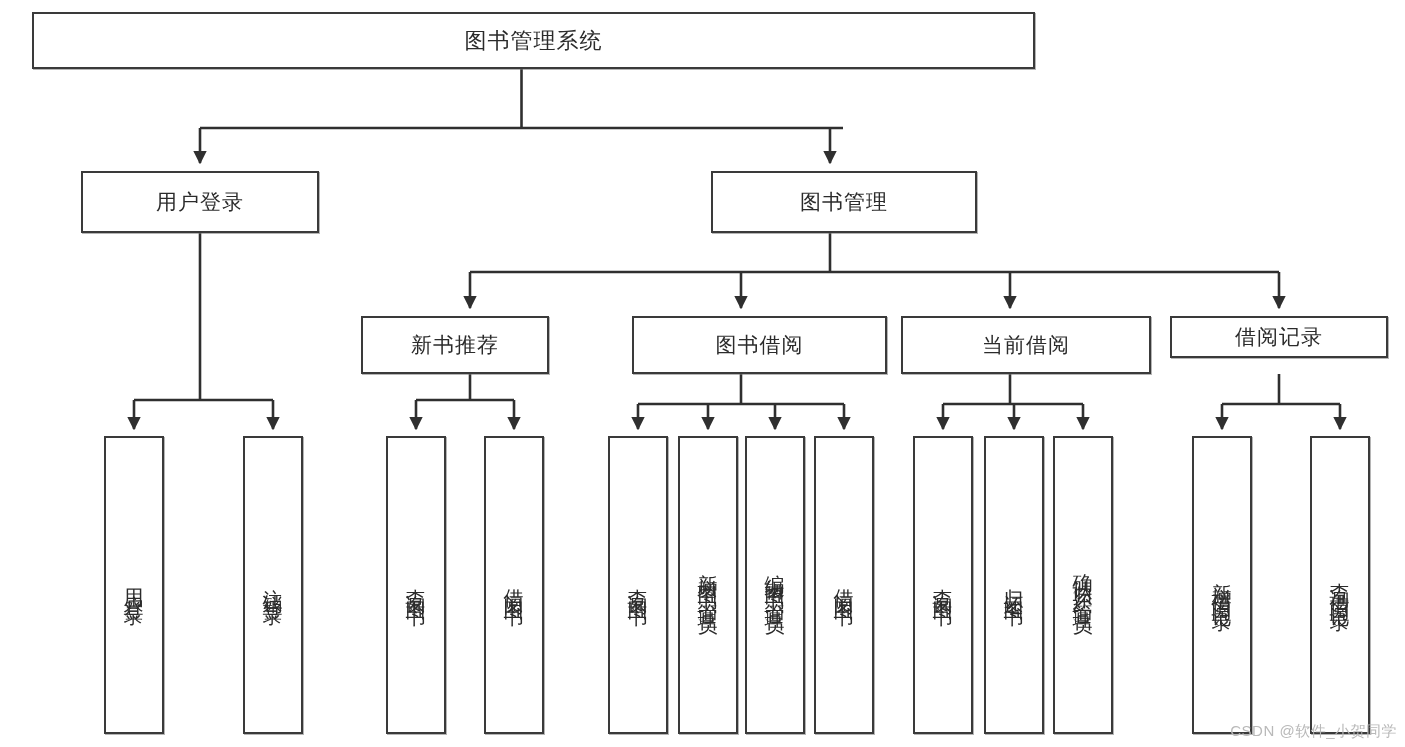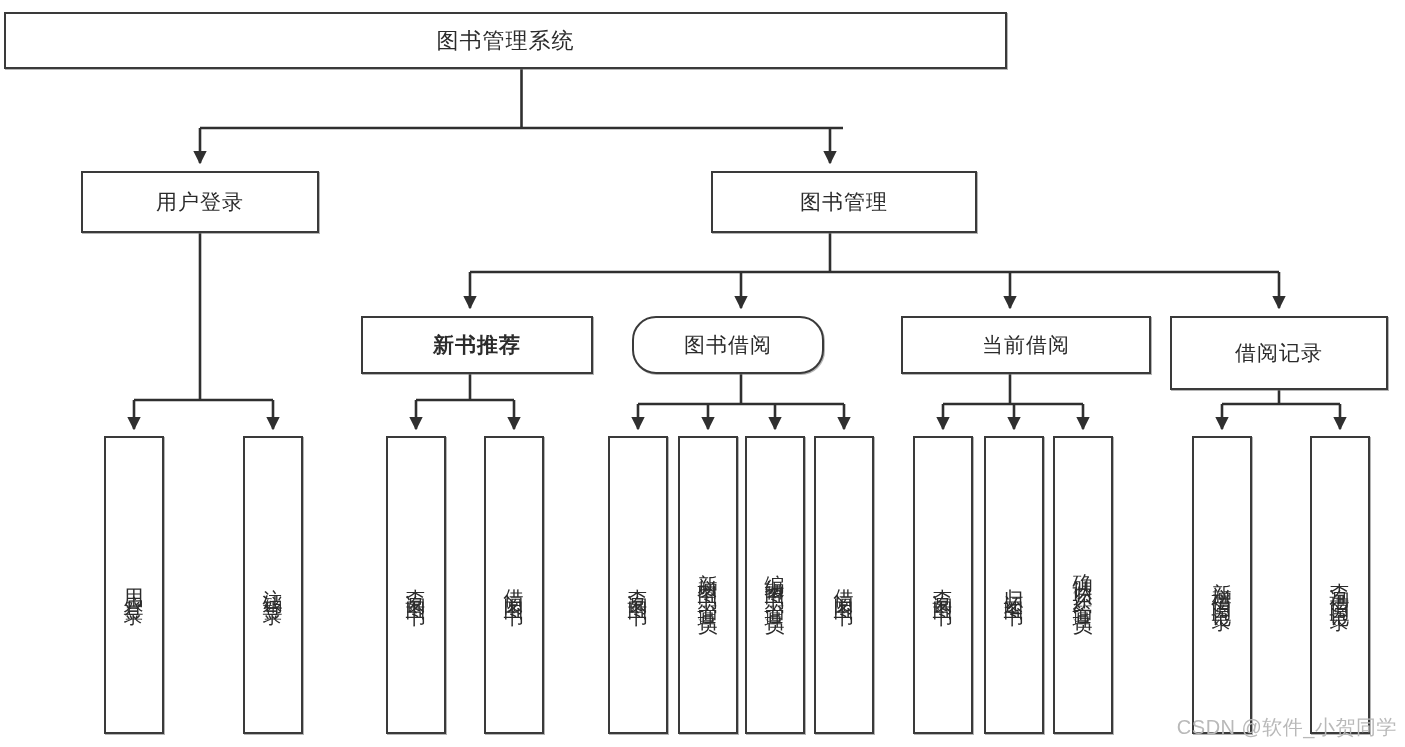--- a/index.html
+++ b/index.html
@@ -58,21 +58,21 @@
     font-size: 20px;
     letter-spacing: 6px;
     line-height: 1;
     white-space: nowrap;
     max-height: 96%;
   }
   .watermark {
     position: absolute;
     right: 8px;
     bottom: 6px;
-    font-size: 20px;
+    font-size: 15px;
     color: #b9b9b9;
     letter-spacing: 0.5px;
     white-space: nowrap;
     user-select: none;
   }
 </style>
 </head>
 <body>
 
 <div id="canvas">
@@ -120,41 +120,41 @@
       <path d="M 1014 404 L 1014 429" marker-end="url(#arrow)"></path>
       <path d="M 1083 404 L 1083 429" marker-end="url(#arrow)"></path>
 
       <path d="M 1279 374 L 1279 404"></path>
       <path d="M 1222 404 L 1340 404"></path>
       <path d="M 1222 404 L 1222 429" marker-end="url(#arrow)"></path>
       <path d="M 1340 404 L 1340 429" marker-end="url(#arrow)"></path>
     </g>
   </svg>
 
-  <div class="node root horiz" id="node-root" style="left: 4px; top: 12px; width: 1003px; height: 57px; text-align: right;">
+  <div class="node root horiz" id="node-root" style="left: 32px; top: 12px; width: 1003px; height: 57px; text-align: right;">
     <span class="label">图书管理系统</span>
   </div>
 
   <div class="node horiz" id="node-l2-0" style="left: 81px; top: 171px; width: 238px; height: 62px;">
     <span class="label">用户登录</span>
   </div>
   <div class="node horiz" id="node-l2-1" style="left: 711px; top: 171px; width: 266px; height: 62px;">
     <span class="label">图书管理</span>
   </div>
 
-  <div class="node horiz" id="node-l3-0" style="left: 361px; top: 316px; width: 232px; height: 58px; font-weight: bold;">
+  <div class="node horiz" id="node-l3-0" style="left: 361px; top: 316px; width: 188px; height: 58px;">
     <span class="label">新书推荐</span>
   </div>
-  <div class="node horiz" id="node-l3-1" style="left: 632px; top: 316px; width: 192px; height: 58px; border-radius: 24px;">
+  <div class="node horiz" id="node-l3-1" style="left: 632px; top: 316px; width: 255px; height: 58px;">
     <span class="label">图书借阅</span>
   </div>
   <div class="node horiz" id="node-l3-2" style="left: 901px; top: 316px; width: 250px; height: 58px;">
     <span class="label">当前借阅</span>
   </div>
-  <div class="node horiz" id="node-l3-3" style="left: 1170px; top: 316px; width: 218px; height: 74px;">
+  <div class="node horiz" id="node-l3-3" style="left: 1170px; top: 316px; width: 218px; height: 42px;">
     <span class="label">借阅记录</span>
   </div>
 
   <div class="node vert" id="node-leaf-0" style="left: 104px; top: 436px; width: 60px; height: 298px;">
     <span class="label">用户登录</span>
   </div>
   <div class="node vert" id="node-leaf-1" style="left: 243px; top: 436px; width: 60px; height: 298px;">
     <span class="label">注销登录</span>
   </div>
   <div class="node vert" id="node-leaf-2" style="left: 386px; top: 436px; width: 60px; height: 298px;">

